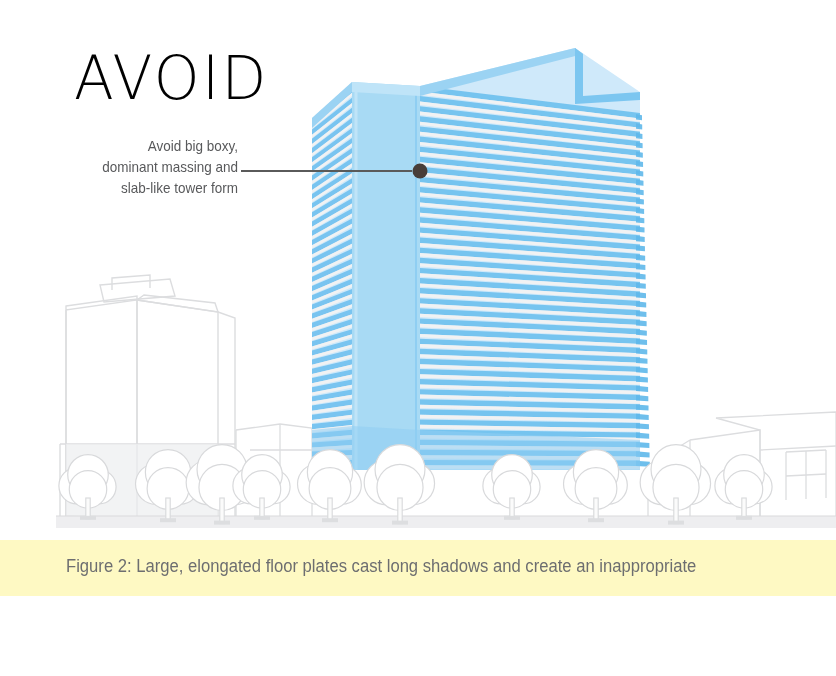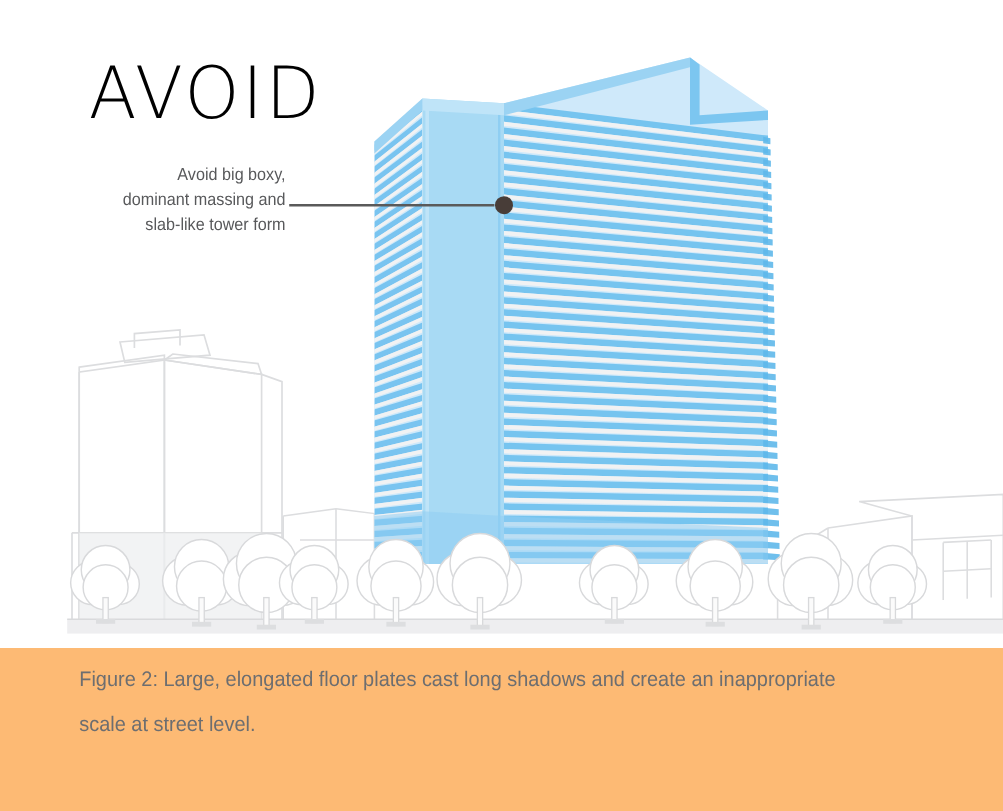--- a/index.html
+++ b/index.html
@@ -9,22 +9,22 @@
     background: #ffffff;
   }
   body {
     font-family: "Liberation Sans", sans-serif;
     -webkit-font-smoothing: antialiased;
   }
 
   #page {
     position: relative;
     width: 836px;
-    height: 676px;
-    background: #fdba74;
+    height: 596px;
+    background: #fef9c3;
     overflow: hidden;
   }
 
   
   #figure-canvas {
     position: absolute;
     left: 0;
     top: 0;
     width: 836px;
     height: 540px;

